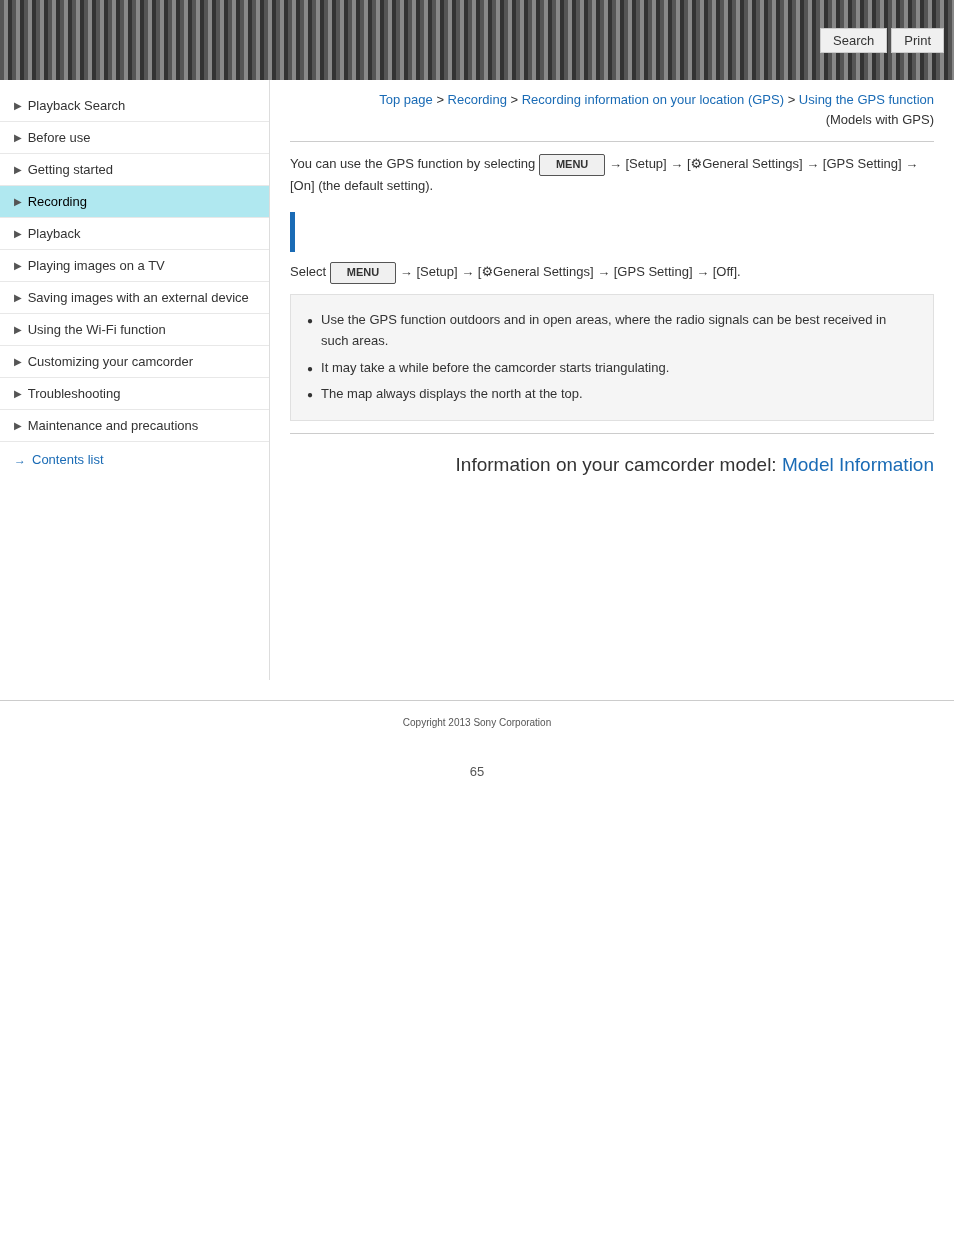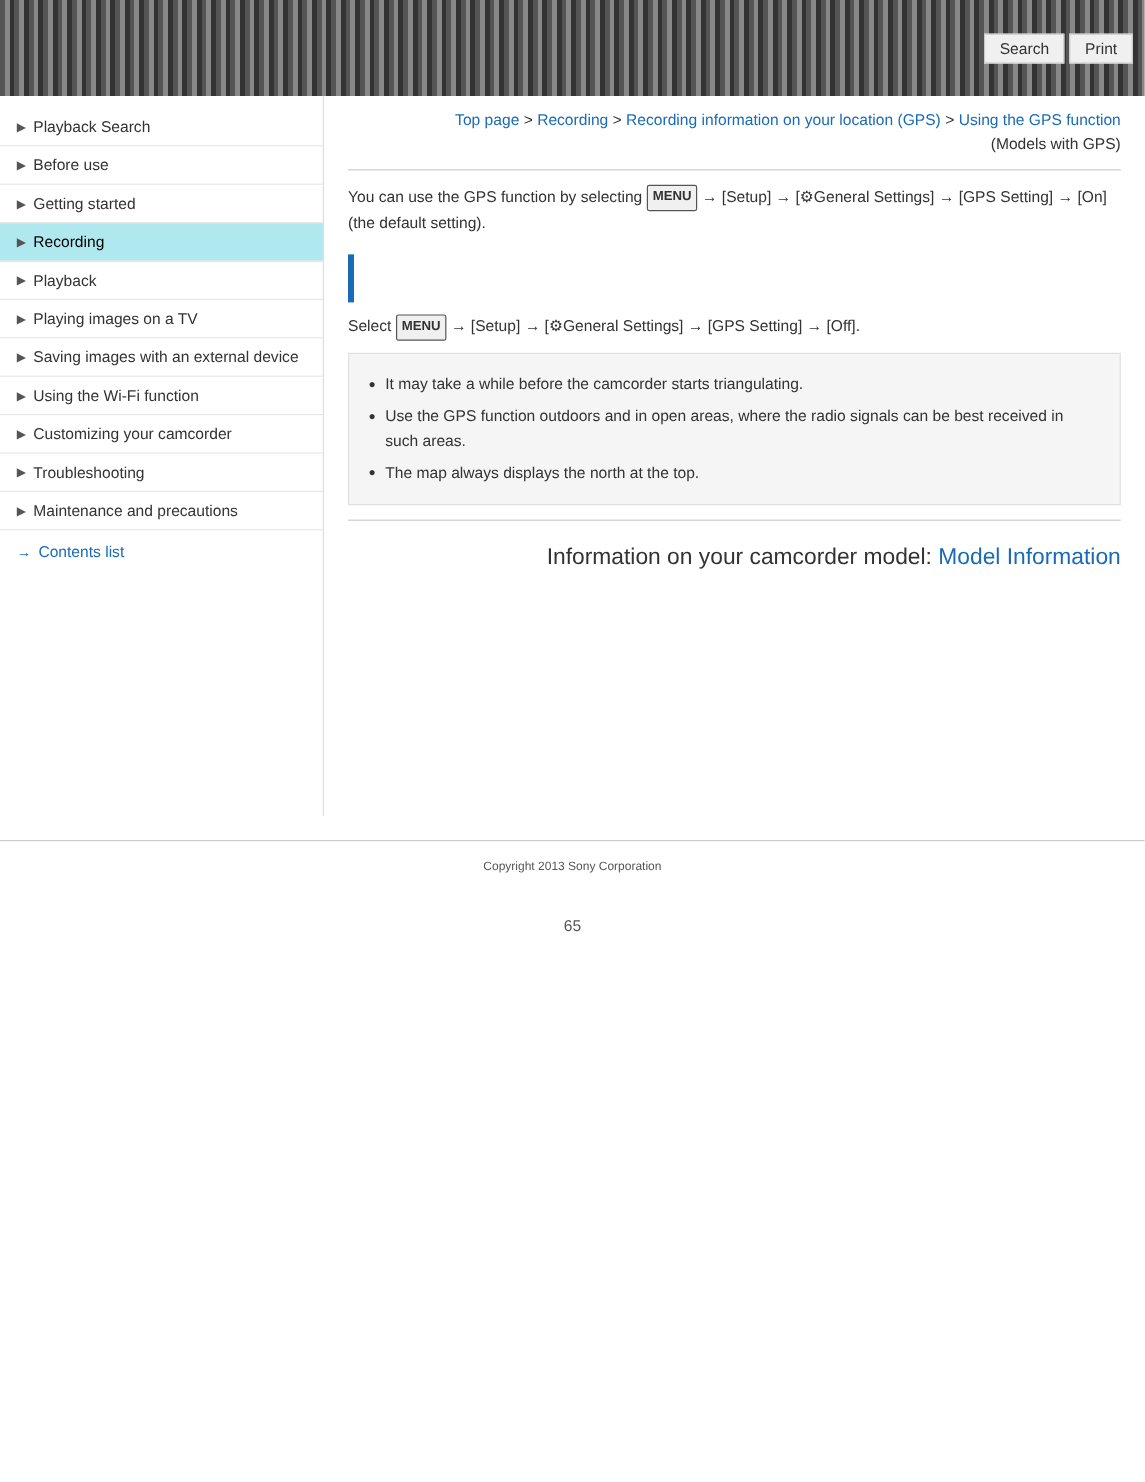--- a/index.html
+++ b/index.html
@@ -107,21 +107,21 @@
     }
 
     
     .content-body { font-size: 13px; line-height: 1.6; }
 
     .content-body p { margin-bottom: 10px; }
 
     .menu-btn {
       display: inline-block;
       border: 1px solid #555;
-      padding: 1px 4px;
+      padding: 1px 16px;
       font-size: 11px;
       font-weight: bold;
       background: #f0f0f0;
       border-radius: 2px;
       vertical-align: middle;
     }
 
     .section-heading-bar {
       width: 5px;
       height: 40px;
@@ -291,24 +291,24 @@
 
       <p>
         <span>Select</span>
         <span class="menu-btn">MENU</span>
         <span> → [Setup] → [</span><span>⚙</span><span>General Settings] → [GPS Setting] → [Off].</span>
       </p>
 
       <div class="notes-box">
         <ul>
           <li>
-            <span>It may take a while before the camcorder starts triangulating.</span>
+            <span>Use the GPS function outdoors and in open areas, where the radio signals can be best received in such areas.</span>
           </li>
           <li>
-            <span>Use the GPS function outdoors and in open areas, where the radio signals can be best received in such areas.</span>
+            <span>It may take a while before the camcorder starts triangulating.</span>
           </li>
           <li>
             <span>The map always displays the north at the top.</span>
           </li>
         </ul>
       </div>
 
       <hr class="divider">
 
       <p class="model-info-line">

